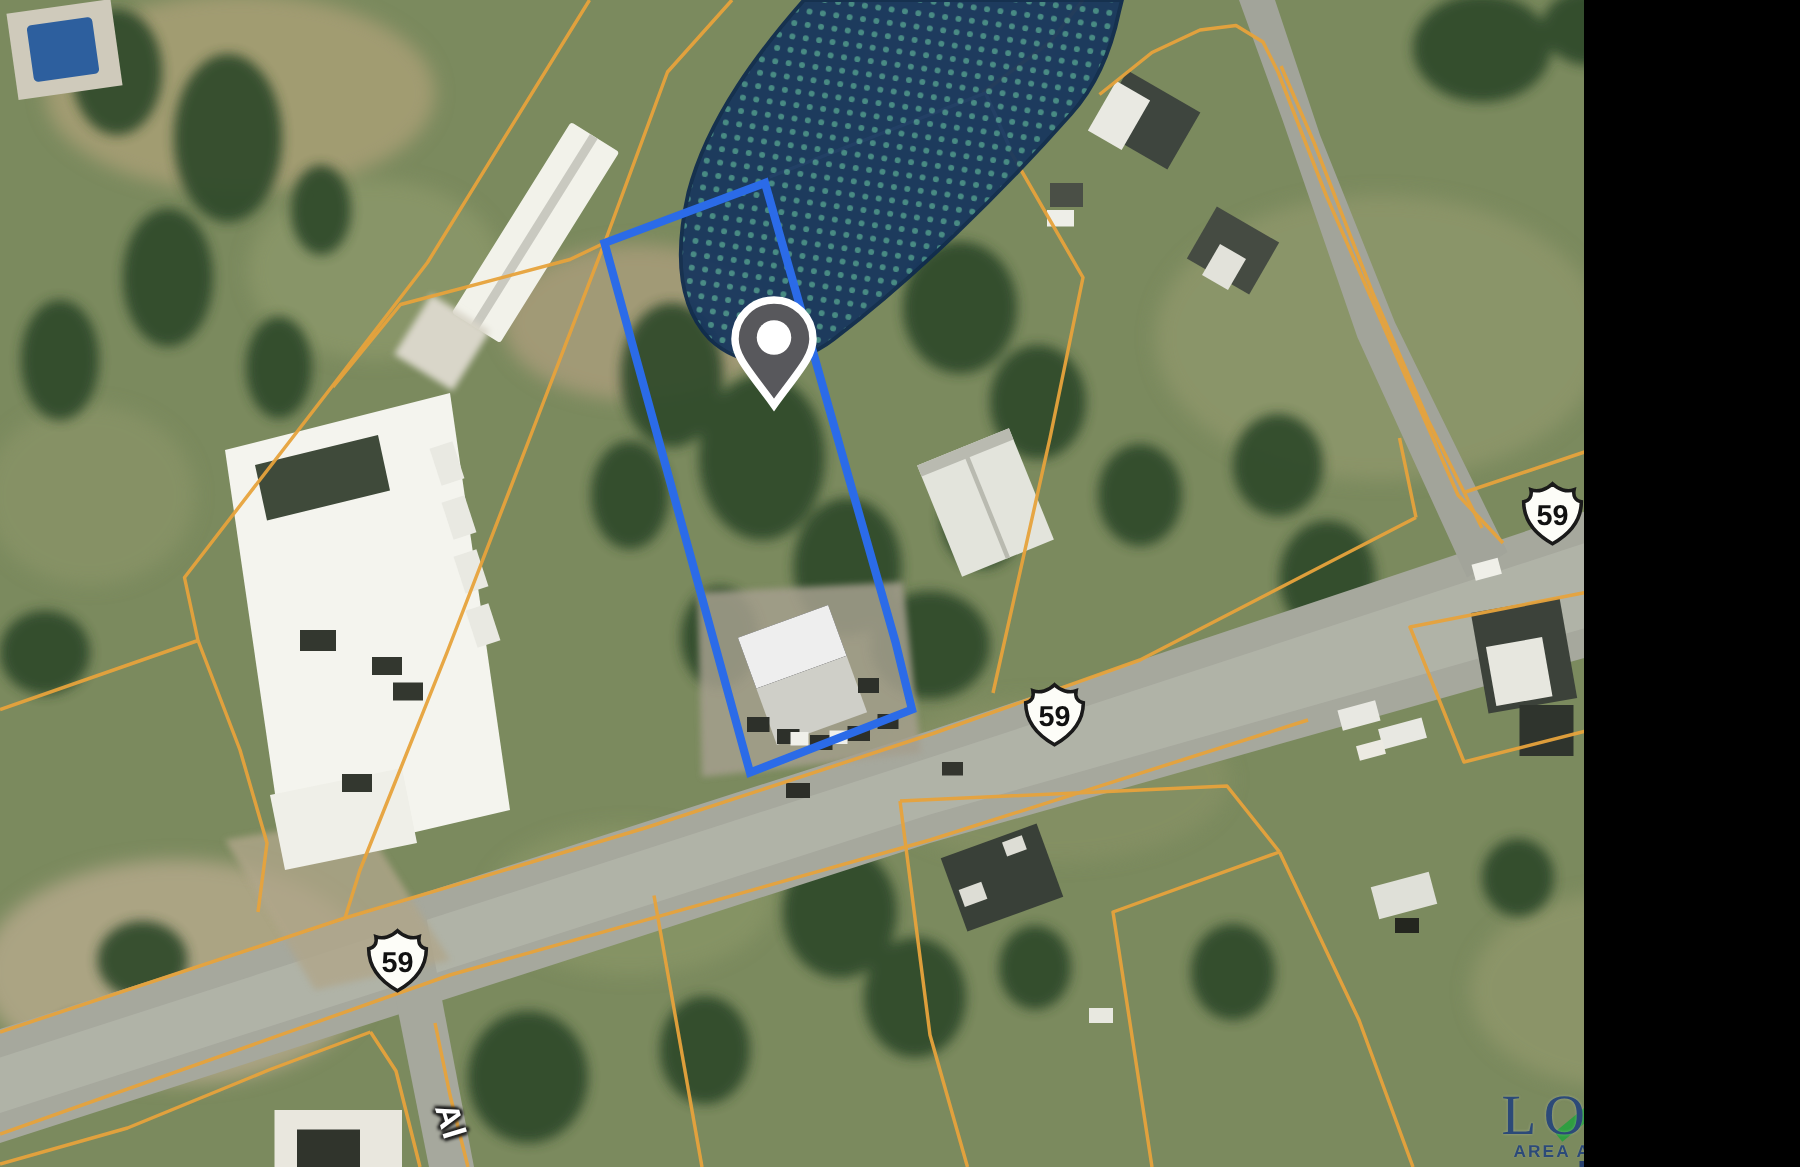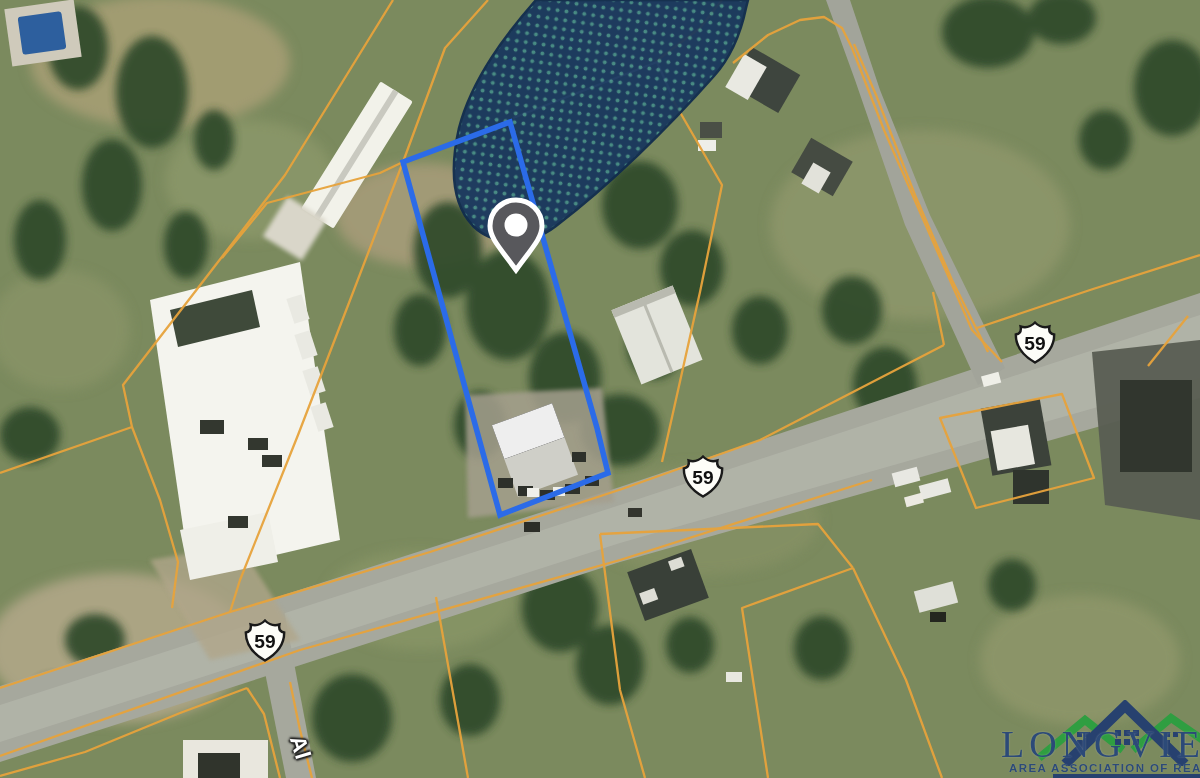--- a/index.html
+++ b/index.html
@@ -1,16 +1,16 @@
 <!DOCTYPE html>
 <html><head>
 <meta charset="utf-8">
 <style>
   html,body{margin:0;padding:0;background:#000;}
-  .stage{position:relative;width:1200px;height:778px;overflow:hidden;
+  .stage{position:relative;width:1056px;height:778px;overflow:hidden;
          font-family:"Liberation Sans",sans-serif;background:#7b8a5e;}
   .stage svg{display:block;}
   .shield{position:absolute;width:48px;height:45px;}
   .shield svg{width:100%;height:100%;}
   .street-label{position:absolute;color:#fff;font-weight:bold;font-size:22px;
     letter-spacing:1px;
     text-shadow:-2px 0 2px #1b1b1b,2px 0 2px #1b1b1b,0 -2px 2px #1b1b1b,0 2px 2px #1b1b1b;
     transform:rotate(73deg);}
   .brand{position:absolute;left:993px;top:694px;width:260px;}
   .brand .roofs{position:absolute;left:44px;top:6px;}

